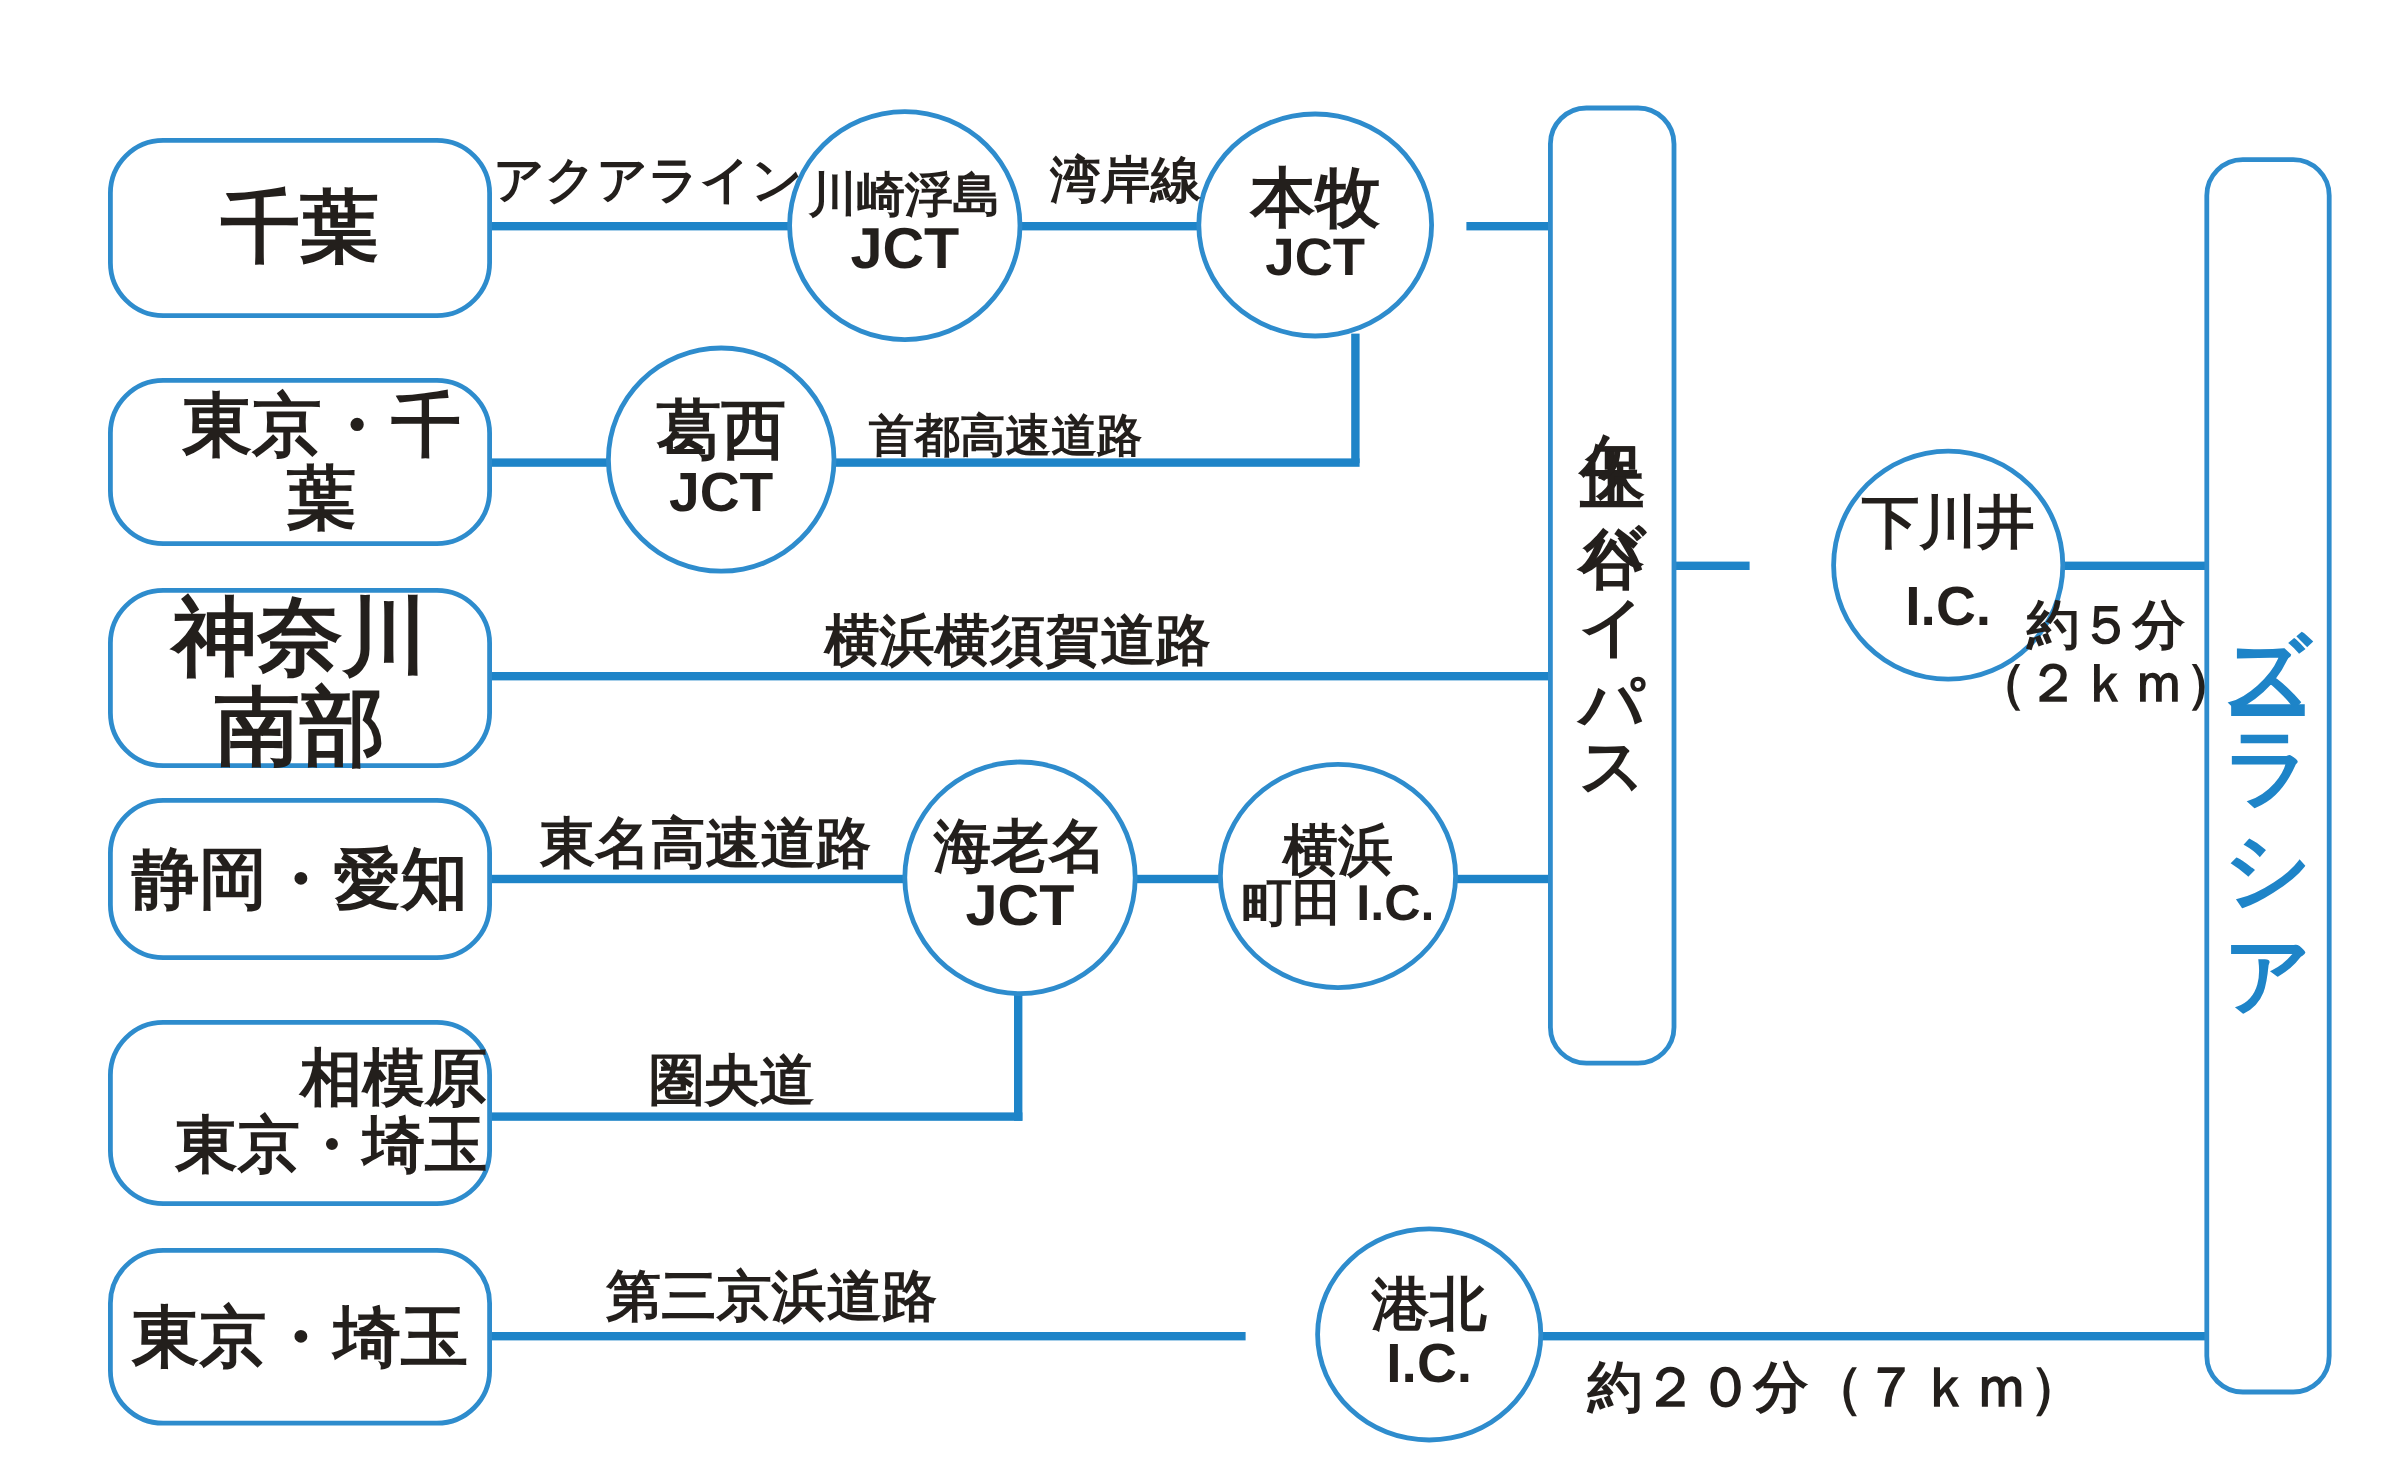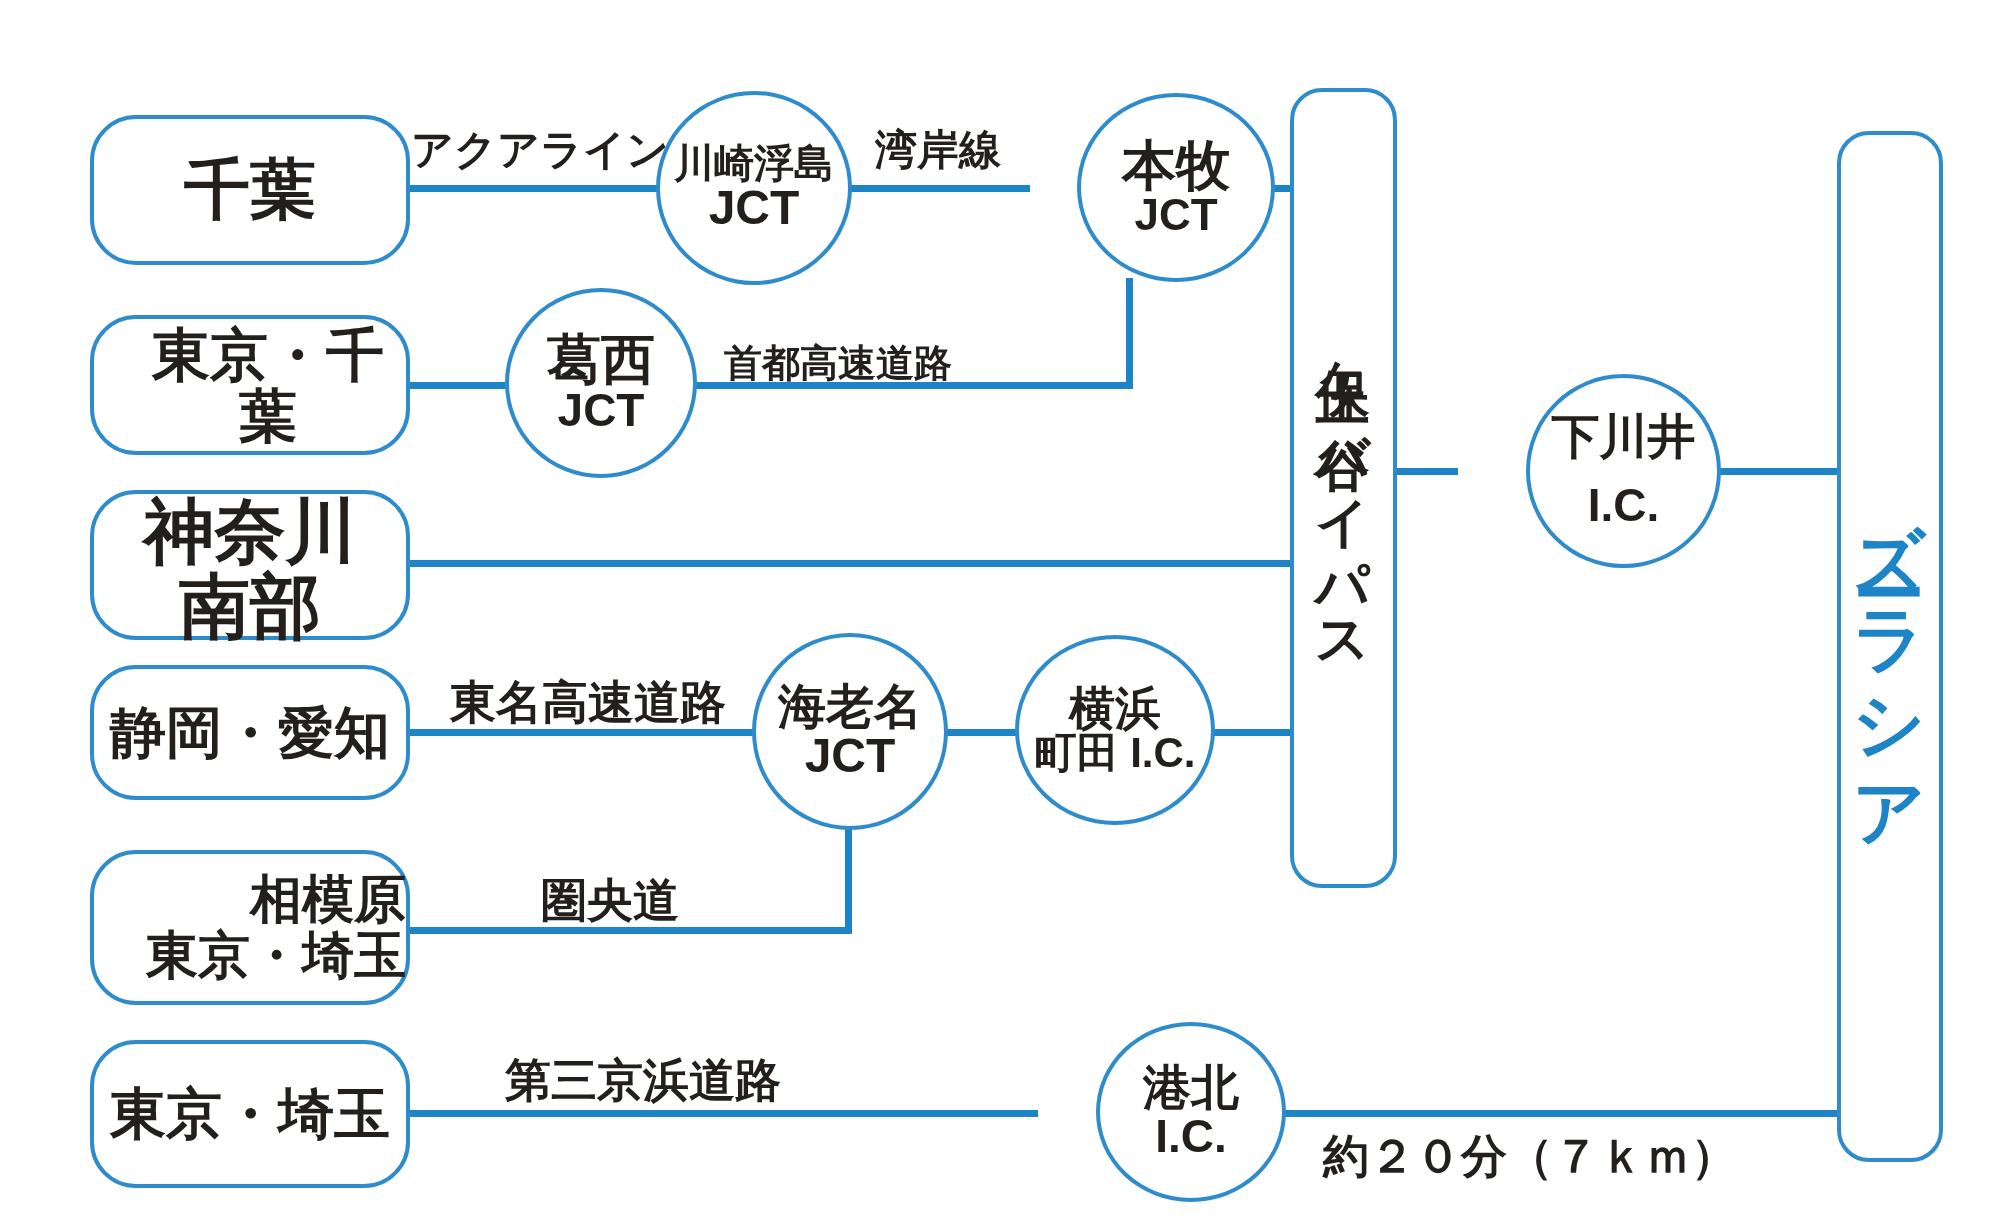--- a/index.html
+++ b/index.html
@@ -120,21 +120,21 @@
   </div>
 
   <div class="node-circle" style="left:656px;top:91px;width:196px;height:194px;">
     <span style="font-size:40px;">川崎浮島</span>
     <span style="font-size:48px;">JCT</span>
   </div>
   <div class="node-circle" style="left:505px;top:288px;width:192px;height:190px;">
     <span style="font-size:54px;">葛西</span>
     <span style="font-size:46px;">JCT</span>
   </div>
-  <div class="node-circle" style="left:1077px;top:93px;width:198px;height:189px;">
+  <div class="node-circle" style="left:997px;top:93px;width:198px;height:189px;">
     <span style="font-size:54px;">本牧</span>
     <span style="font-size:44px;">JCT</span>
   </div>
   <div class="node-circle" style="left:752px;top:633px;width:196px;height:197px;">
     <span style="font-size:48px;">海老名</span>
     <span style="font-size:48px;">JCT</span>
   </div>
   <div class="node-circle" style="left:1015px;top:635px;width:200px;height:190px;">
     <span style="font-size:46px;">横浜</span>
     <span style="font-size:42px;">町田 I.C.</span>
@@ -151,19 +151,24 @@
   <div class="bar" style="left:1290px;top:88px;width:107px;height:800px;">
     <span class="vtext" style="font-size:54px;color:#231f1c;">保土ヶ谷バイパス</span>
   </div>
   <div class="bar" style="left:1837px;top:131px;width:106px;height:1031px;">
     <span class="vtext" style="font-size:72px;color:#1e84c8;letter-spacing:6px;">ズーラシア</span>
   </div>
 
   <div class="road-label" style="left:540px;top:122px;font-size:42px;">アクアライン</div>
   <div class="road-label" style="left:938px;top:122px;font-size:42px;">湾岸線</div>
   <div class="road-label" style="left:838px;top:338px;font-size:38px;">首都高速道路</div>
+  <div class="road-label" style="left:848px;top:503px;font-size:46px;">横浜横須賀道路</div>
   <div class="road-label" style="left:588px;top:672px;font-size:46px;">東名高速道路</div>
   <div class="road-label" style="left:610px;top:870px;font-size:46px;">圏央道</div>
   <div class="road-label" style="left:643px;top:1050px;font-size:46px;">第三京浜道路</div>
 
+  <div class="time-label" style="left:1640px;top:498px;width:230px;font-size:44px;">
+    <div>約５分</div>
+    <div>（２ｋｍ）</div>
+  </div>
   <div class="time-label" style="left:1310px;top:1132px;width:440px;font-size:46px;">約２０分（７ｋｍ）</div>
 
 </div>
 
 </body></html>

